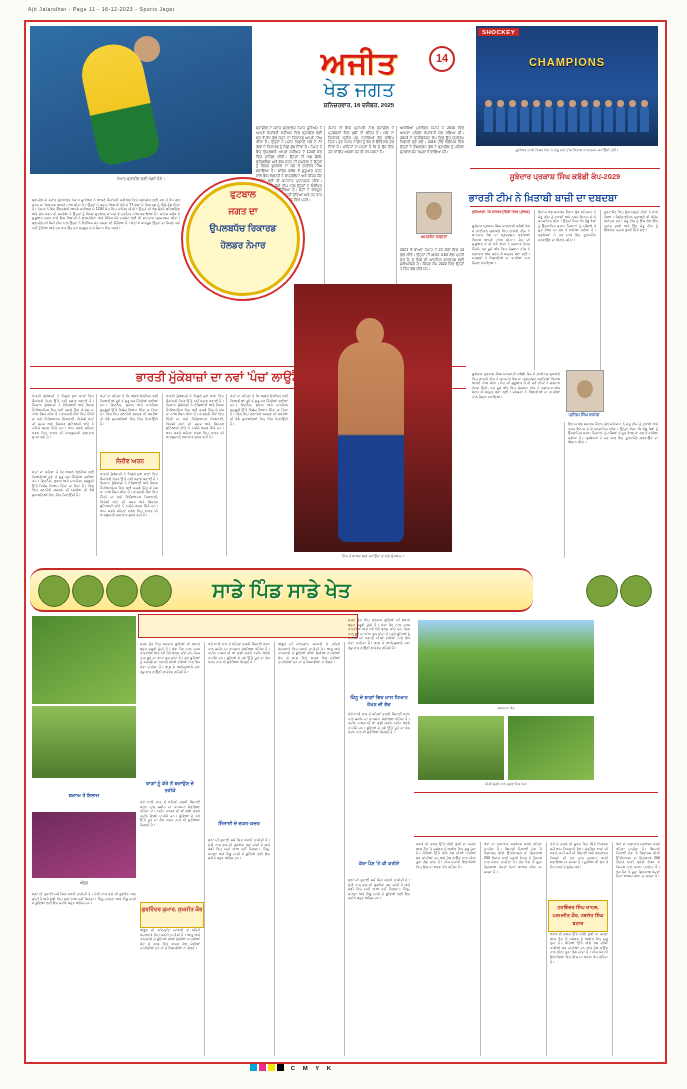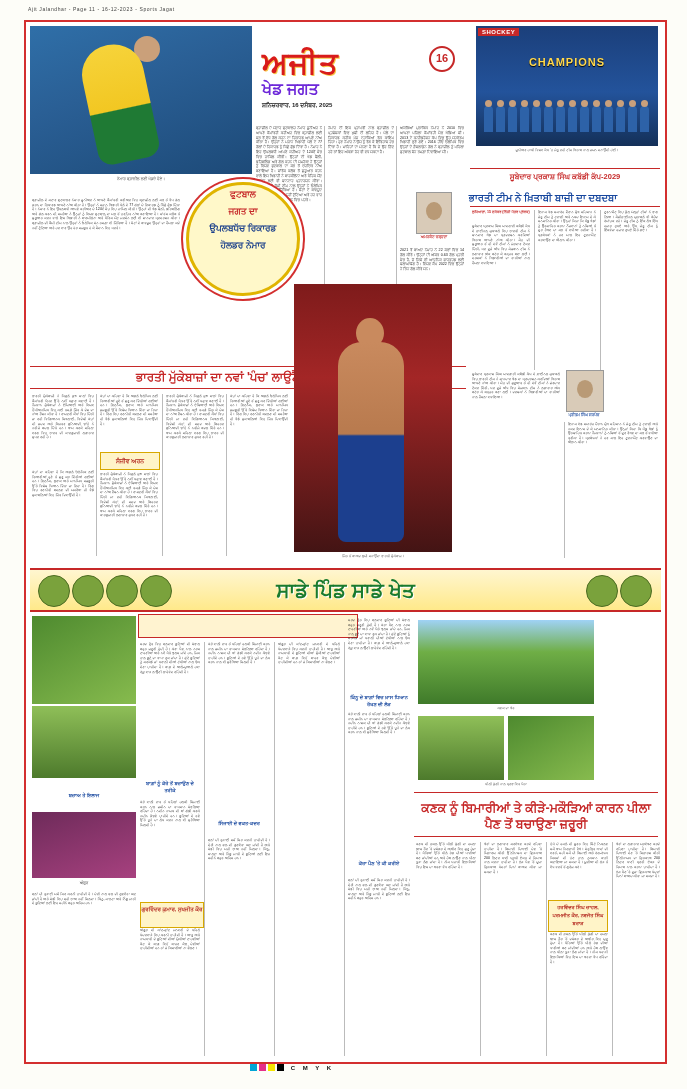--- a/index.html
+++ b/index.html
@@ -30,28 +30,29 @@
   .vrule{position:absolute;width:1px;background:#bbb;}
   .txt{
     font-size:3.6px;line-height:4.6px;color:#222;text-align:justify;
     word-break:break-word;overflow:hidden;
   }
   .txtp{font-size:3.7px;line-height:4.8px;color:#1a1a1a;text-align:justify;overflow:hidden;}
   .cap{font-size:4px;color:#333;text-align:center;}
 
   
   .masthead{
-    position:absolute;left:236px;top:26px;width:180px;height:72px;
+    position:absolute;left:243px;top:26px;width:180px;height:72px;
+    text-align:center;
   }
   .mast-main{
     font-size:30px;font-weight:bold;color:#d81b1b;letter-spacing:1px;
     line-height:30px;text-shadow:1px 1px 0 #f7c948;
   }
   .mast-sub{
-    font-size:16px;font-weight:bold;color:#6d28d9;line-height:22px;
+    font-size:20px;font-weight:normal;color:#0369a1;line-height:22px;
   }
   .mast-date{
     margin-top:2px;font-size:6px;color:#222;font-weight:bold;
   }
   .pagenum{
     position:absolute;left:403px;top:24px;width:22px;height:22px;border-radius:50%;
     background:#ffffff;border:2px solid #c62828;color:#c62828;font-weight:bold;
     font-size:11px;line-height:20px;text-align:center;
   }
 
@@ -113,23 +114,23 @@
   .ph-boxer:before{
     content:"";position:absolute;left:62px;top:34px;width:28px;height:30px;border-radius:50%;background:#c98a5e;
   }
 
   
   .portrait{position:absolute;background:#d9cbb8;border:1px solid #999;}
   .portrait:after{content:"";position:absolute;left:50%;top:22%;width:46%;height:46%;margin-left:-23%;border-radius:50%;background:#b99a76;}
 
   
   .band{
-    position:absolute;left:4px;top:546px;width:631px;height:40px;
+    position:absolute;left:4px;top:546px;width:503px;height:40px;
     background:linear-gradient(180deg,#fff6d0 0%,#ffe98a 100%);
-    border-top:2px solid #c62828;border-bottom:2px solid #c62828;
+    border-top:2px solid #c62828;border-bottom:2px solid #c62828;border-radius:13px;
   }
   .band h2{
     margin:0;line-height:40px;text-align:center;font-size:20px;font-weight:bold;color:#1a7a2e;
     text-shadow:1px 1px 0 #fff;
   }
   .band .dot{position:absolute;top:5px;width:30px;height:30px;border-radius:50%;background:#7aa23c;border:1px solid #4c6c22;}
 
   
   .ph-green{background:linear-gradient(150deg,#4e8a2f,#87bb4e);}
   .ph-field{background:linear-gradient(180deg,#9fd2f5 0%,#6fae46 38%,#3f7a2a 100%);}
@@ -161,21 +162,21 @@
   <div class="frame">
 
     <div class="photo ph-football"></div>
     <div class="blk cap" style="left:4px;top:154px;width:222px;">ਨੇਮਾਰ ਬ੍ਰਾਜ਼ੀਲ ਲਈ ਖੇਡਦੇ ਹੋਏ।</div>
 
     <div class="masthead">
       <div class="mast-main">ਅਜੀਤ</div>
       <div class="mast-sub">ਖੇਡ ਜਗਤ</div>
       <div class="mast-date">ਸ਼ਨਿਚਰਵਾਰ, 16 ਦਸੰਬਰ, 2025</div>
     </div>
-    <div class="pagenum">16</div>
+    <div class="pagenum">14</div>
 
     <div class="photo ph-hockey">
       <div class="champ" style="left:20px;top:30px;">CHAMPIONS</div>
       <div class="team-row" style="left:6px;top:54px;">
         <i style="left:2px"></i>
           <i style="left:14px"></i>
           <i style="left:26px"></i>
           <i style="left:38px"></i>
         <i style="left:50px"></i>
           <i style="left:62px"></i>
@@ -288,21 +289,20 @@
     <div class="photo ph-field" style="left:392px;top:598px;width:176px;height:84px;"></div>
     <div class="blk cap" style="left:392px;top:684px;width:176px;font-size:3.6px;">ਕਣਕ ਦਾ ਖੇਤ</div>
 
     <div class="photo ph-crop" style="left:392px;top:694px;width:86px;height:64px;"></div>
     <div class="photo ph-green" style="left:482px;top:694px;width:86px;height:64px;"></div>
     <div class="blk cap" style="left:392px;top:760px;width:176px;font-size:3.6px;">ਪੀਲੀ ਕੁੰਗੀ ਨਾਲ ਪ੍ਰਭਾਵਿਤ ਪੱਤਾ</div>
 
     <div class="blk txt" style="left:390px;top:596px;width:0;height:0;"></div>
 
     <div class="rule" style="left:388px;top:770px;width:244px;height:1px;"></div>
-    <div class="blk hlbox hl-red" style="left:390px;top:778px;width:240px;font-size:12.5px;line-height:16px;">ਕਣਕ ਨੂੰ ਬਿਮਾਰੀਆਂ ਤੇ ਕੀੜੇ-ਮਕੌੜਿਆਂ ਕਾਰਨ ਪੀਲਾ ਪੈਣ ਤੋਂ ਬਚਾਉਣਾ ਜ਼ਰੂਰੀ</div>
     <div class="rule" style="left:388px;top:814px;width:244px;height:1px;"></div>
 
     <div class="blk txt" style="left:390px;top:820px;width:60px;height:214px;">ਕਣਕ ਦੀ ਫ਼ਸਲ ਉੱਤੇ ਪੀਲੀ ਕੁੰਗੀ ਦਾ ਹਮਲਾ ਆਮ ਤੌਰ 'ਤੇ ਦਸੰਬਰ ਦੇ ਅਖ਼ੀਰ ਵਿਚ ਸ਼ੁਰੂ ਹੁੰਦਾ ਹੈ। ਪੱਤਿਆਂ ਉੱਤੇ ਪੀਲੇ ਰੰਗ ਦੀਆਂ ਧਾਰੀਆਂ ਬਣ ਜਾਂਦੀਆਂ ਹਨ ਅਤੇ ਹੱਥ ਲਾਉਣ ਨਾਲ ਪੀਲਾ ਧੂੜਾ ਲੱਗ ਜਾਂਦਾ ਹੈ। ਨੀਮ ਪਹਾੜੀ ਇਲਾਕਿਆਂ ਵਿਚ ਇਸ ਦਾ ਖ਼ਤਰਾ ਵੱਧ ਰਹਿੰਦਾ ਹੈ।</div>
     <div class="vrule" style="left:454px;top:820px;height:214px;"></div>
     <div class="blk txt" style="left:458px;top:820px;width:58px;height:214px;">ਖੇਤਾਂ ਦਾ ਲਗਾਤਾਰ ਸਰਵੇਖਣ ਕਰਦੇ ਰਹਿਣਾ ਚਾਹੀਦਾ ਹੈ। ਬਿਮਾਰੀ ਦਿਖਾਈ ਦੇਣ 'ਤੇ ਸਿਫ਼ਾਰਸ਼ ਕੀਤੀ ਉੱਲੀਨਾਸ਼ਕ ਦਾ ਛਿੜਕਾਅ 200 ਲਿਟਰ ਪਾਣੀ ਪ੍ਰਤੀ ਏਕੜ ਦੇ ਹਿਸਾਬ ਨਾਲ ਕਰਨਾ ਚਾਹੀਦਾ ਹੈ। ਲੋੜ ਪੈਣ 'ਤੇ ਦੂਜਾ ਛਿੜਕਾਅ ਪੰਦਰਾਂ ਦਿਨਾਂ ਬਾਅਦ ਕੀਤਾ ਜਾ ਸਕਦਾ ਹੈ।</div>
     <div class="vrule" style="left:520px;top:820px;height:214px;"></div>
     <div class="goldbox" style="left:522px;top:878px;width:58px;height:28px;font-size:5px;line-height:8px;padding-top:2px;">ਹਰਵਿੰਦਰ ਸਿੰਘ ਚਾਹਲ, ਪਰਮਜੀਤ ਕੌਰ, ਨਵਜੋਤ ਸਿੰਘ ਬਰਾੜ</div>
     <div class="blk txt" style="left:524px;top:820px;width:58px;height:54px;">ਚੇਪੇ ਦੇ ਹਮਲੇ ਦੀ ਸੂਰਤ ਵਿਚ ਸਿੱਟੇ ਨਿਕਲਣ ਸਮੇਂ ਖ਼ਾਸ ਨਿਗਰਾਨੀ ਰੱਖੋ। ਸੰਤੁਲਿਤ ਖਾਦਾਂ ਦੀ ਵਰਤੋਂ, ਸਹੀ ਸਮੇਂ ਦੀ ਬਿਜਾਈ ਅਤੇ ਰੋਗ-ਰੋਧਕ ਕਿਸਮਾਂ ਦੀ ਚੋਣ ਨਾਲ ਨੁਕਸਾਨ ਕਾਫ਼ੀ ਘਟਾਇਆ ਜਾ ਸਕਦਾ ਹੈ। ਯੂਰੀਆ ਦੀ ਲੋੜ ਤੋਂ ਵੱਧ ਵਰਤੋਂ ਤੋਂ ਗੁਰੇਜ਼ ਕਰੋ।</div>
     <div class="blk txt" style="left:524px;top:910px;width:58px;height:124px;">ਕਣਕ ਦੀ ਫ਼ਸਲ ਉੱਤੇ ਪੀਲੀ ਕੁੰਗੀ ਦਾ ਹਮਲਾ ਆਮ ਤੌਰ 'ਤੇ ਦਸੰਬਰ ਦੇ ਅਖ਼ੀਰ ਵਿਚ ਸ਼ੁਰੂ ਹੁੰਦਾ ਹੈ। ਪੱਤਿਆਂ ਉੱਤੇ ਪੀਲੇ ਰੰਗ ਦੀਆਂ ਧਾਰੀਆਂ ਬਣ ਜਾਂਦੀਆਂ ਹਨ ਅਤੇ ਹੱਥ ਲਾਉਣ ਨਾਲ ਪੀਲਾ ਧੂੜਾ ਲੱਗ ਜਾਂਦਾ ਹੈ। ਨੀਮ ਪਹਾੜੀ ਇਲਾਕਿਆਂ ਵਿਚ ਇਸ ਦਾ ਖ਼ਤਰਾ ਵੱਧ ਰਹਿੰਦਾ ਹੈ।</div>
     <div class="vrule" style="left:586px;top:820px;height:214px;"></div>

